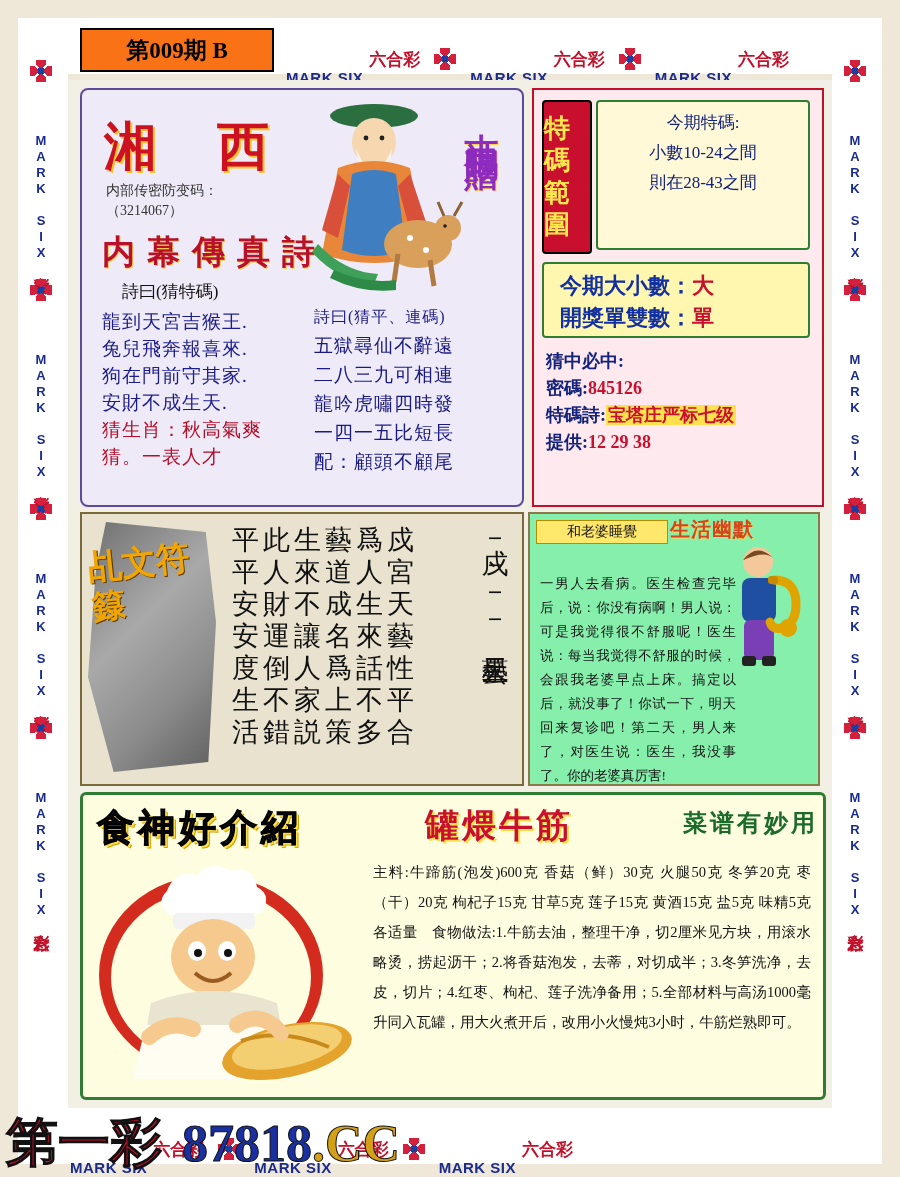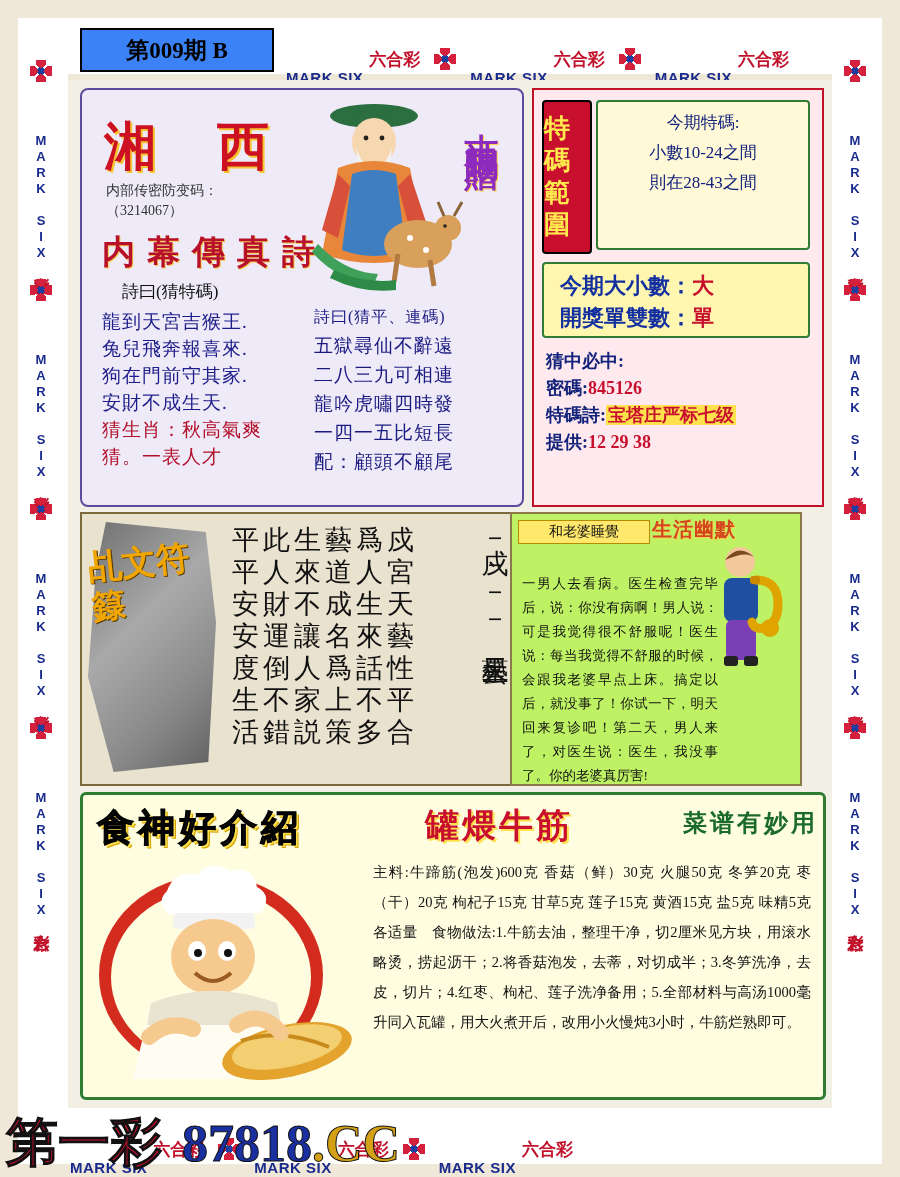--- a/index.html
+++ b/index.html
@@ -54,21 +54,21 @@
     position:absolute;display:flex;flex-direction:column;align-items:center;gap:14px;
   }
   .mark-col .mark-item{flex-direction:column;gap:4px;}
   .mark-col .mk-en,.mark-col .mk-cn{writing-mode:vertical-rl;text-orientation:upright;}
   .mark-col .mk-en{letter-spacing:1px;font-size:13px;}
   .mark-col .mk-cn{font-size:16px;}
 
   
   .issue{
     position:absolute;left:80px;top:28px;width:190px;height:40px;
-    background:#3b82f6;border:2px solid #000;
+    background:#f97316;border:2px solid #000;
     display:flex;align-items:center;justify-content:center;
     font-size:23px;font-weight:bold;color:#000;
     font-family:"Liberation Serif",serif;
     z-index:9;
   }
 
   
   .content{
     position:absolute;left:68px;top:80px;width:764px;height:1028px;
     background:#f2efe4;
@@ -188,22 +188,22 @@
     font-size:27px;line-height:32px;color:#111;letter-spacing:4px;
   }
   .mid-vert{
     position:absolute;right:10px;top:14px;
     font-family:"Liberation Serif",serif;font-size:27px;color:#111;
     writing-mode:vertical-rl;text-orientation:upright;line-height:34px;
   }
 
   
   .p-joke{
-    position:absolute;left:442px;top:432px;width:288px;height:270px;
-    background:#bef264;border:2px solid #8a7a4a;overflow:hidden;
+    position:absolute;left:460px;top:432px;width:288px;height:270px;
+    background:#86efac;border:2px solid #8a7a4a;overflow:hidden;
   }
   .joke-tag{
     position:absolute;left:6px;top:6px;width:130px;height:22px;
     background:#ffe86b;border:1px solid #b58b00;
     font-size:14px;color:#111;display:flex;align-items:center;justify-content:center;
     font-family:"Liberation Serif",serif;
   }
   .joke-title{
     position:absolute;left:140px;top:2px;
     font-size:20px;font-weight:bold;color:#d2451e;

